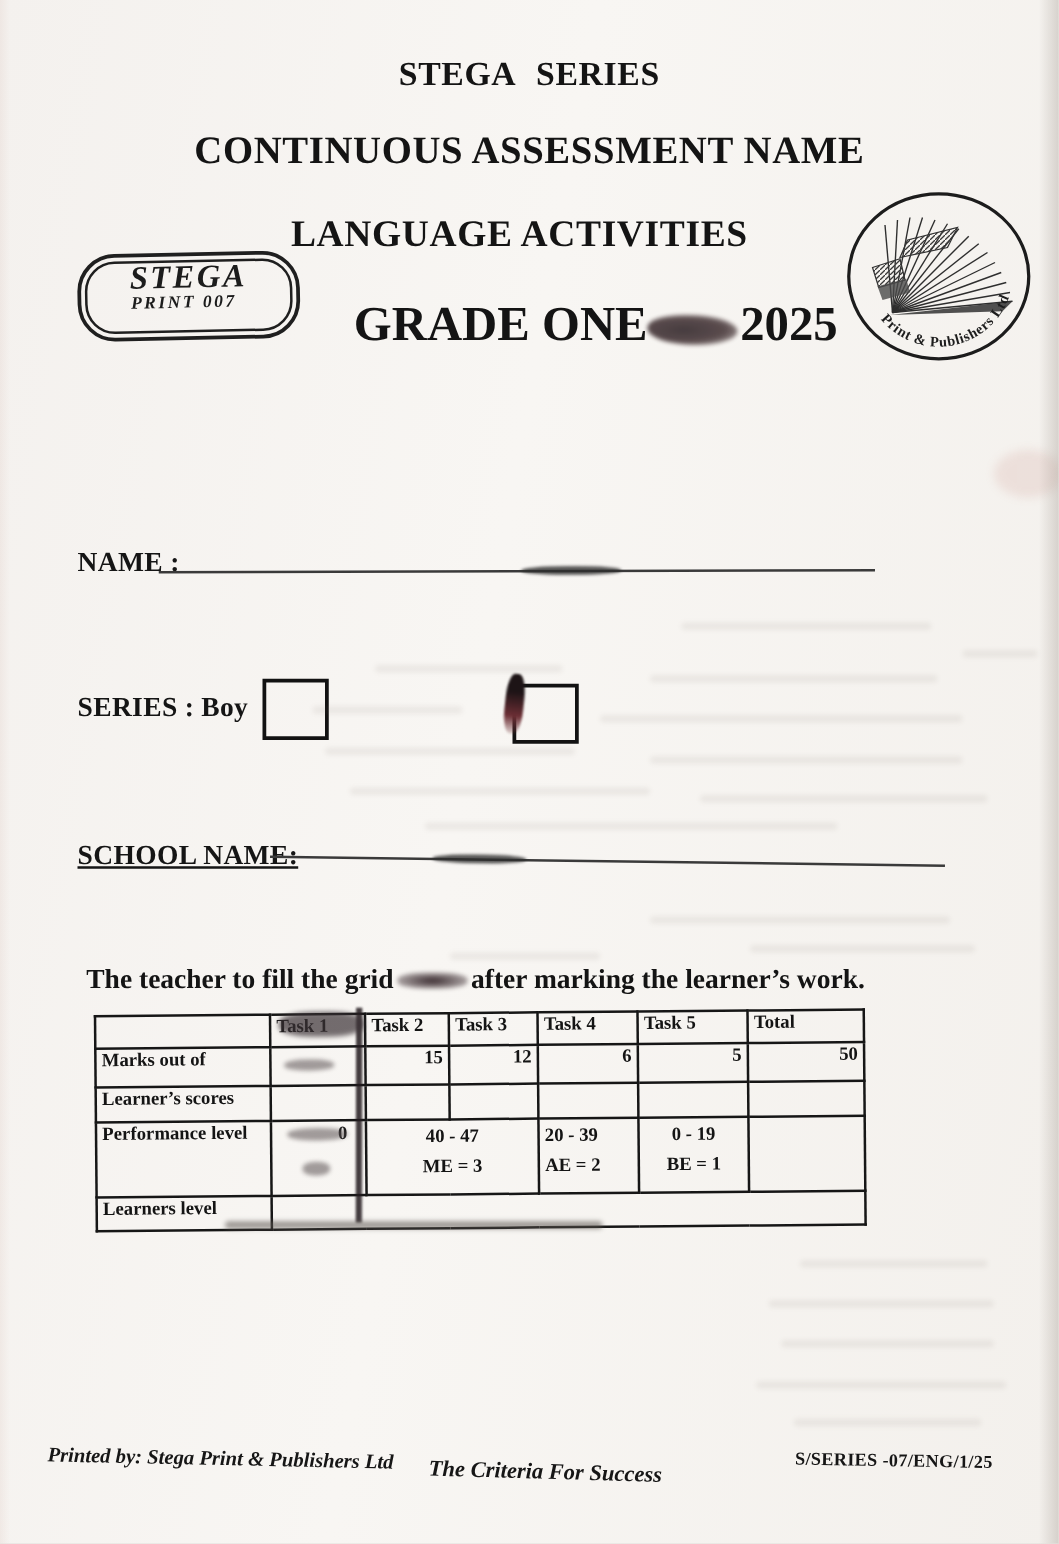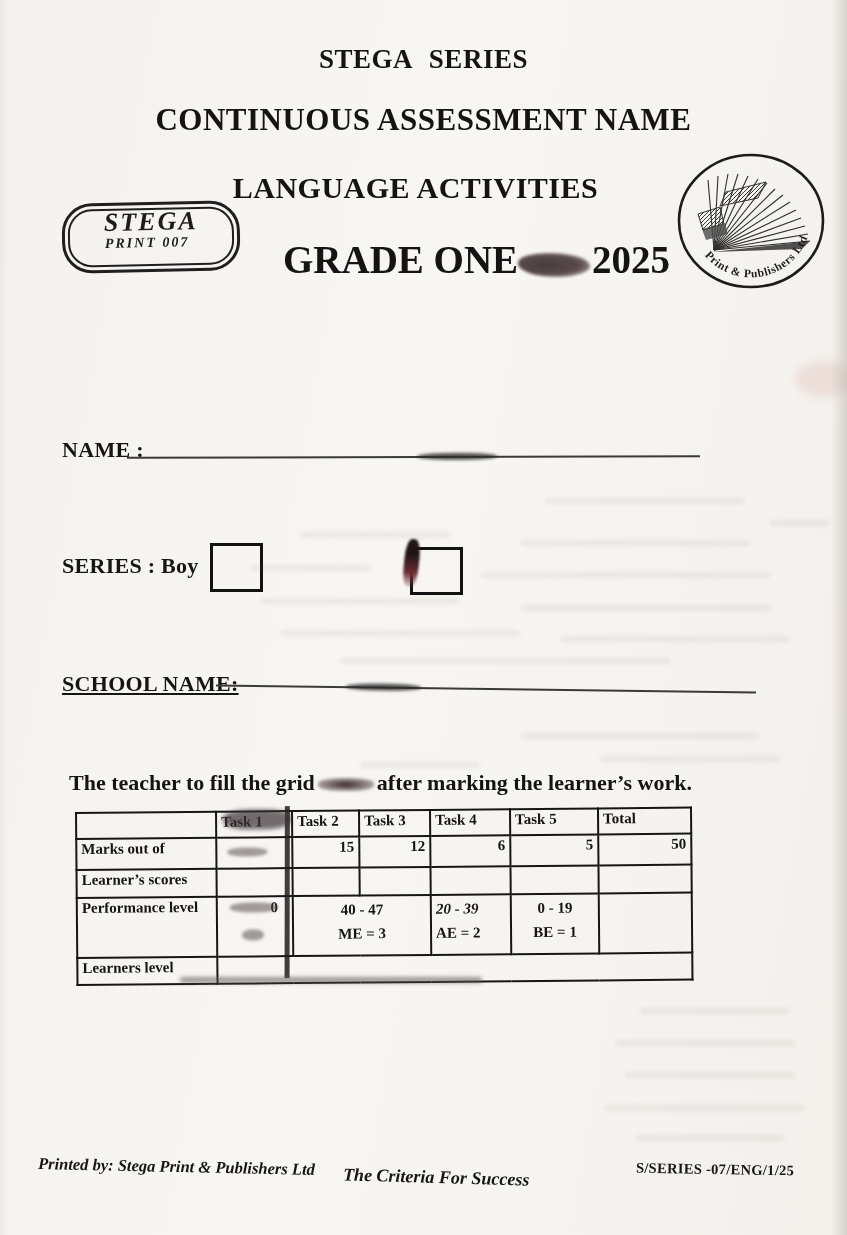--- a/index.html
+++ b/index.html
@@ -191,21 +191,21 @@
         <td>
           <div class="cell-smudge" style="width:48px;height:10px;margin:4px 0 0 8px;"></div>
           <span class="perf-line" style="text-align:right;padding-right:10px;margin-top:-17px;">0</span>
           <div class="cell-smudge" style="width:22px;height:11px;margin:10px 0 0 20px;"></div>
         </td>
         <td colspan="2">
           <span class="perf-line">40 - 47</span>
           <span class="perf-line">ME = 3</span>
         </td>
         <td>
-          <span class="perf-line" style="text-align:left;font-style:italic;">20 - 39</span>
+          <span class="perf-line" style="text-align:left;">20 - 39</span>
           <span class="perf-line" style="text-align:left;">AE = 2</span>
         </td>
         <td>
           <span class="perf-line">0 - 19</span>
           <span class="perf-line">BE = 1</span>
         </td>
         <td></td>
       </tr>
       <tr class="r5">
         <td>Learners level</td>

